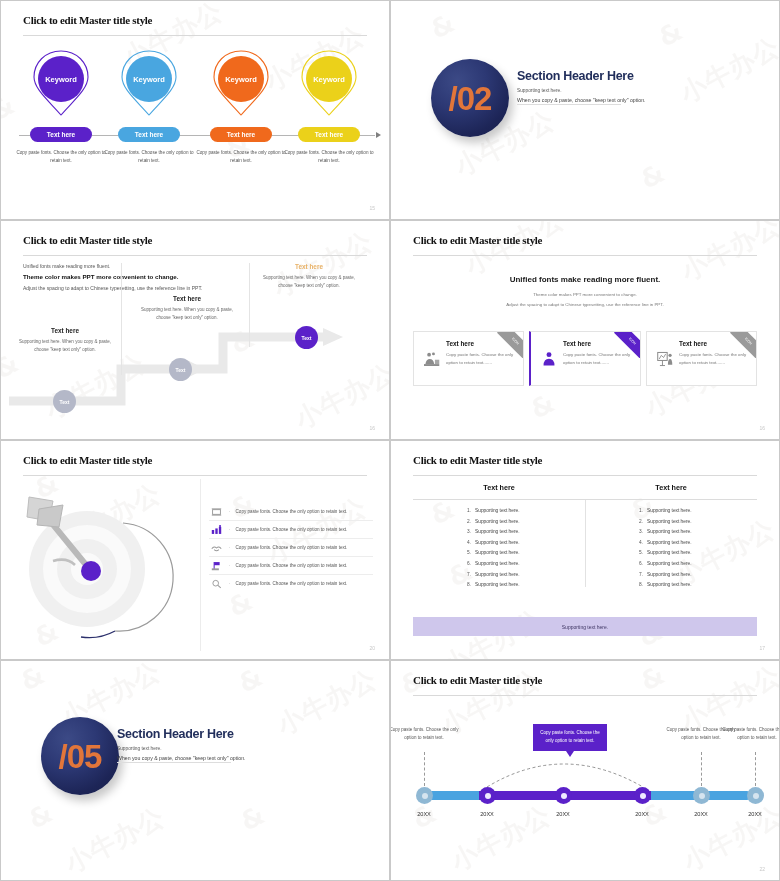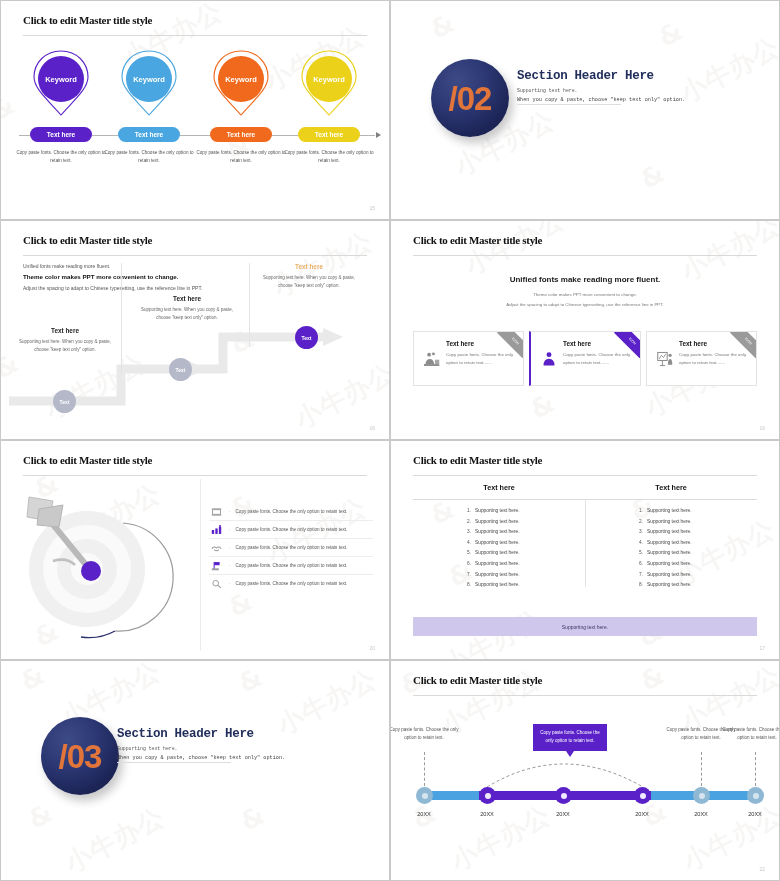--- a/index.html
+++ b/index.html
@@ -98,21 +98,21 @@
     width:78px;height:78px;border-radius:50%;
     background:radial-gradient(circle at 34% 28%, #3c4a86 0%, #2c3874 38%, #1d2557 72%, #171e49 100%);
     box-shadow:4px 6px 10px rgba(0,0,0,.22);
     display:flex;align-items:center;justify-content:center;
   }
   .sec-num {
     font-family:"Liberation Sans", sans-serif;
     font-size:33px; font-weight:700; color:#e2763a;
     letter-spacing:-1px; line-height:1;
   }
-  .sec-head { position:absolute;font-family:Liberation Mono, monospace; }
+  .sec-head { position:absolute; }
   .sec-title { font-size:12.5px;font-weight:700;color:#222f5c;letter-spacing:-0.3px; }
   .sec-sub1 { font-size:4.8px;color:#555;margin-top:5px; }
   .sec-sub2 { font-size:5.2px;color:#444;margin-top:4px; }
   .sec-underline{ position:absolute;height:1px;background:#ddd; }
 
   
   .lead { position:absolute; left:22px; top:42px; width:200px; }
   .lead .l1 { font-size:5px; color:#555; margin-bottom:4px; }
   .lead .l2 { font-size:6.2px; font-weight:700; color:#111; margin-bottom:4px; }
   .lead .l3 { font-size:5px; color:#555; line-height:1.75; }
@@ -558,21 +558,21 @@
     <div class="wm">
       <span style="left:20px;top:2px;">&amp;</span>
       <span style="left:56px;top:16px;">小牛办公</span>
       <span style="left:238px;top:4px;">&amp;</span>
       <span style="left:272px;top:24px;">小牛办公</span>
       <span style="left:28px;top:140px;">&amp;</span>
       <span style="left:60px;top:162px;">小牛办公</span>
       <span style="left:240px;top:142px;">&amp;</span>
     </div>
     <div class="sec-sphere" style="left:40px;top:56px;">
-      <span class="sec-num">/03</span>
+      <span class="sec-num">/05</span>
     </div>
     <div class="sec-head" style="left:116px;top:66px;width:235px;">
       <div class="sec-title">Section Header Here</div>
       <div class="sec-sub1">Supporting text here.</div>
       <div class="sec-sub2">When you copy &amp; paste, choose "keep text only" option.</div>
     </div>
     <div class="sec-underline" style="left:116px;top:101px;width:114px;"></div>
   </div>
 
   <div class="slide">

